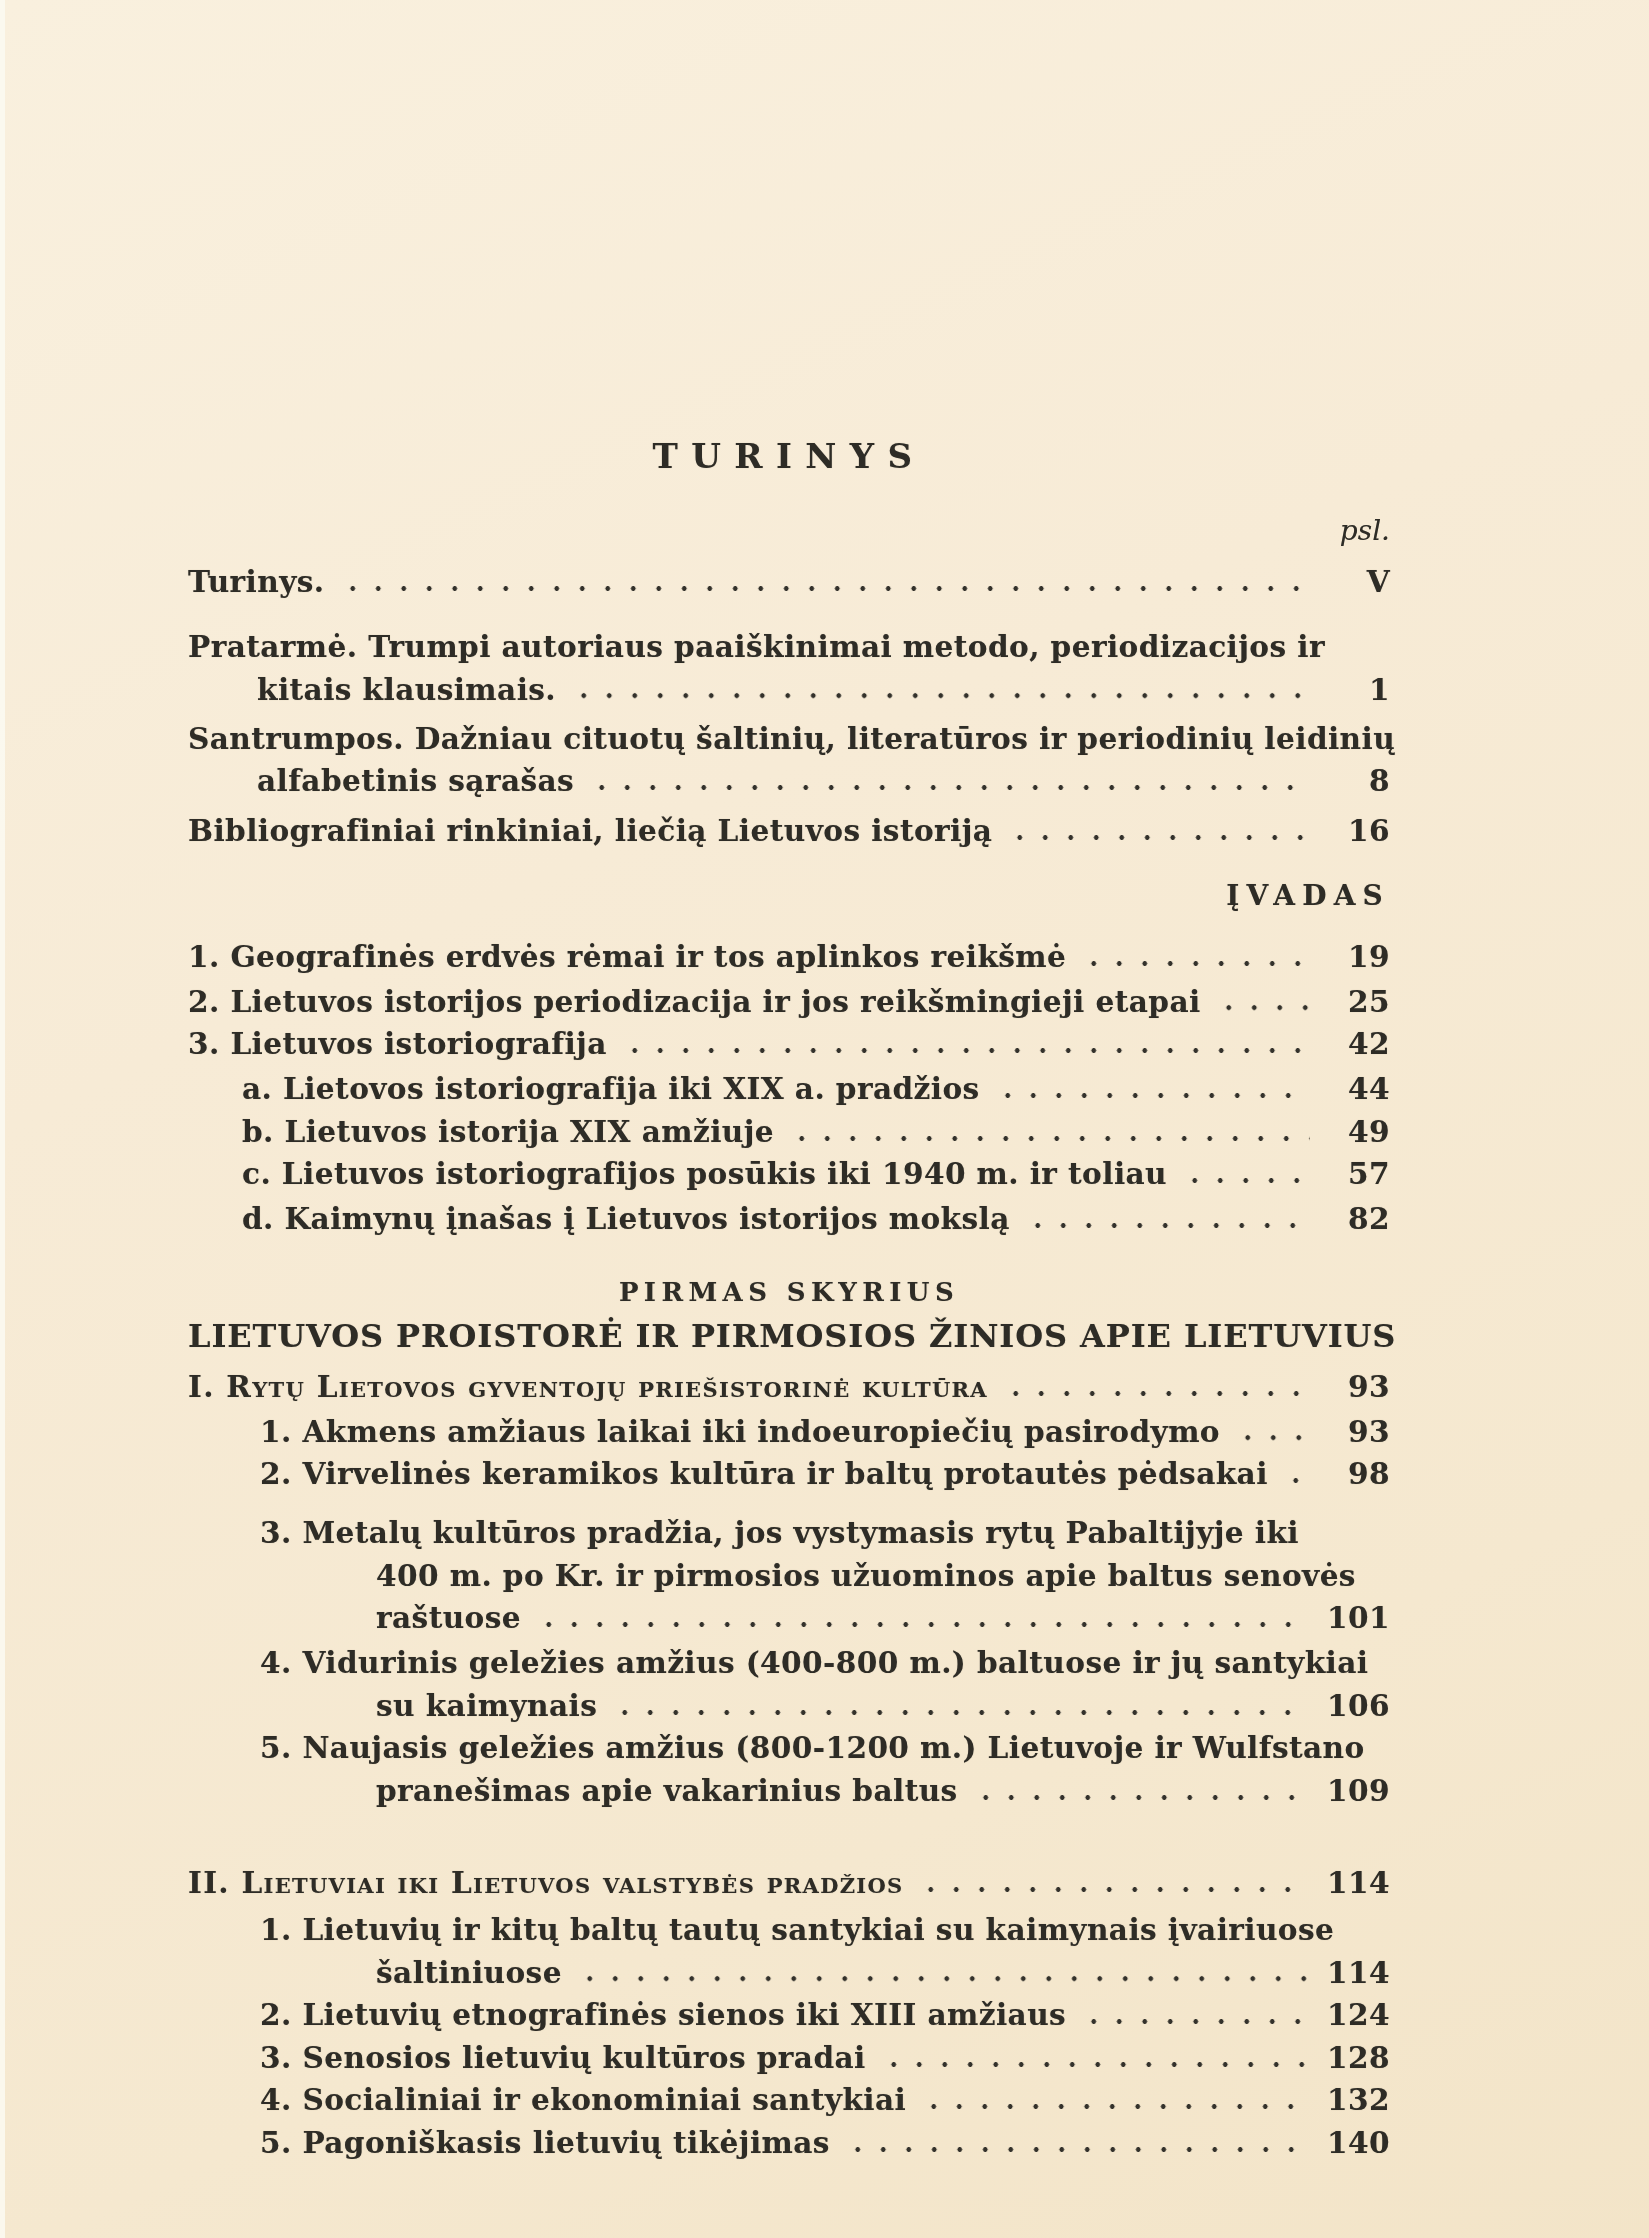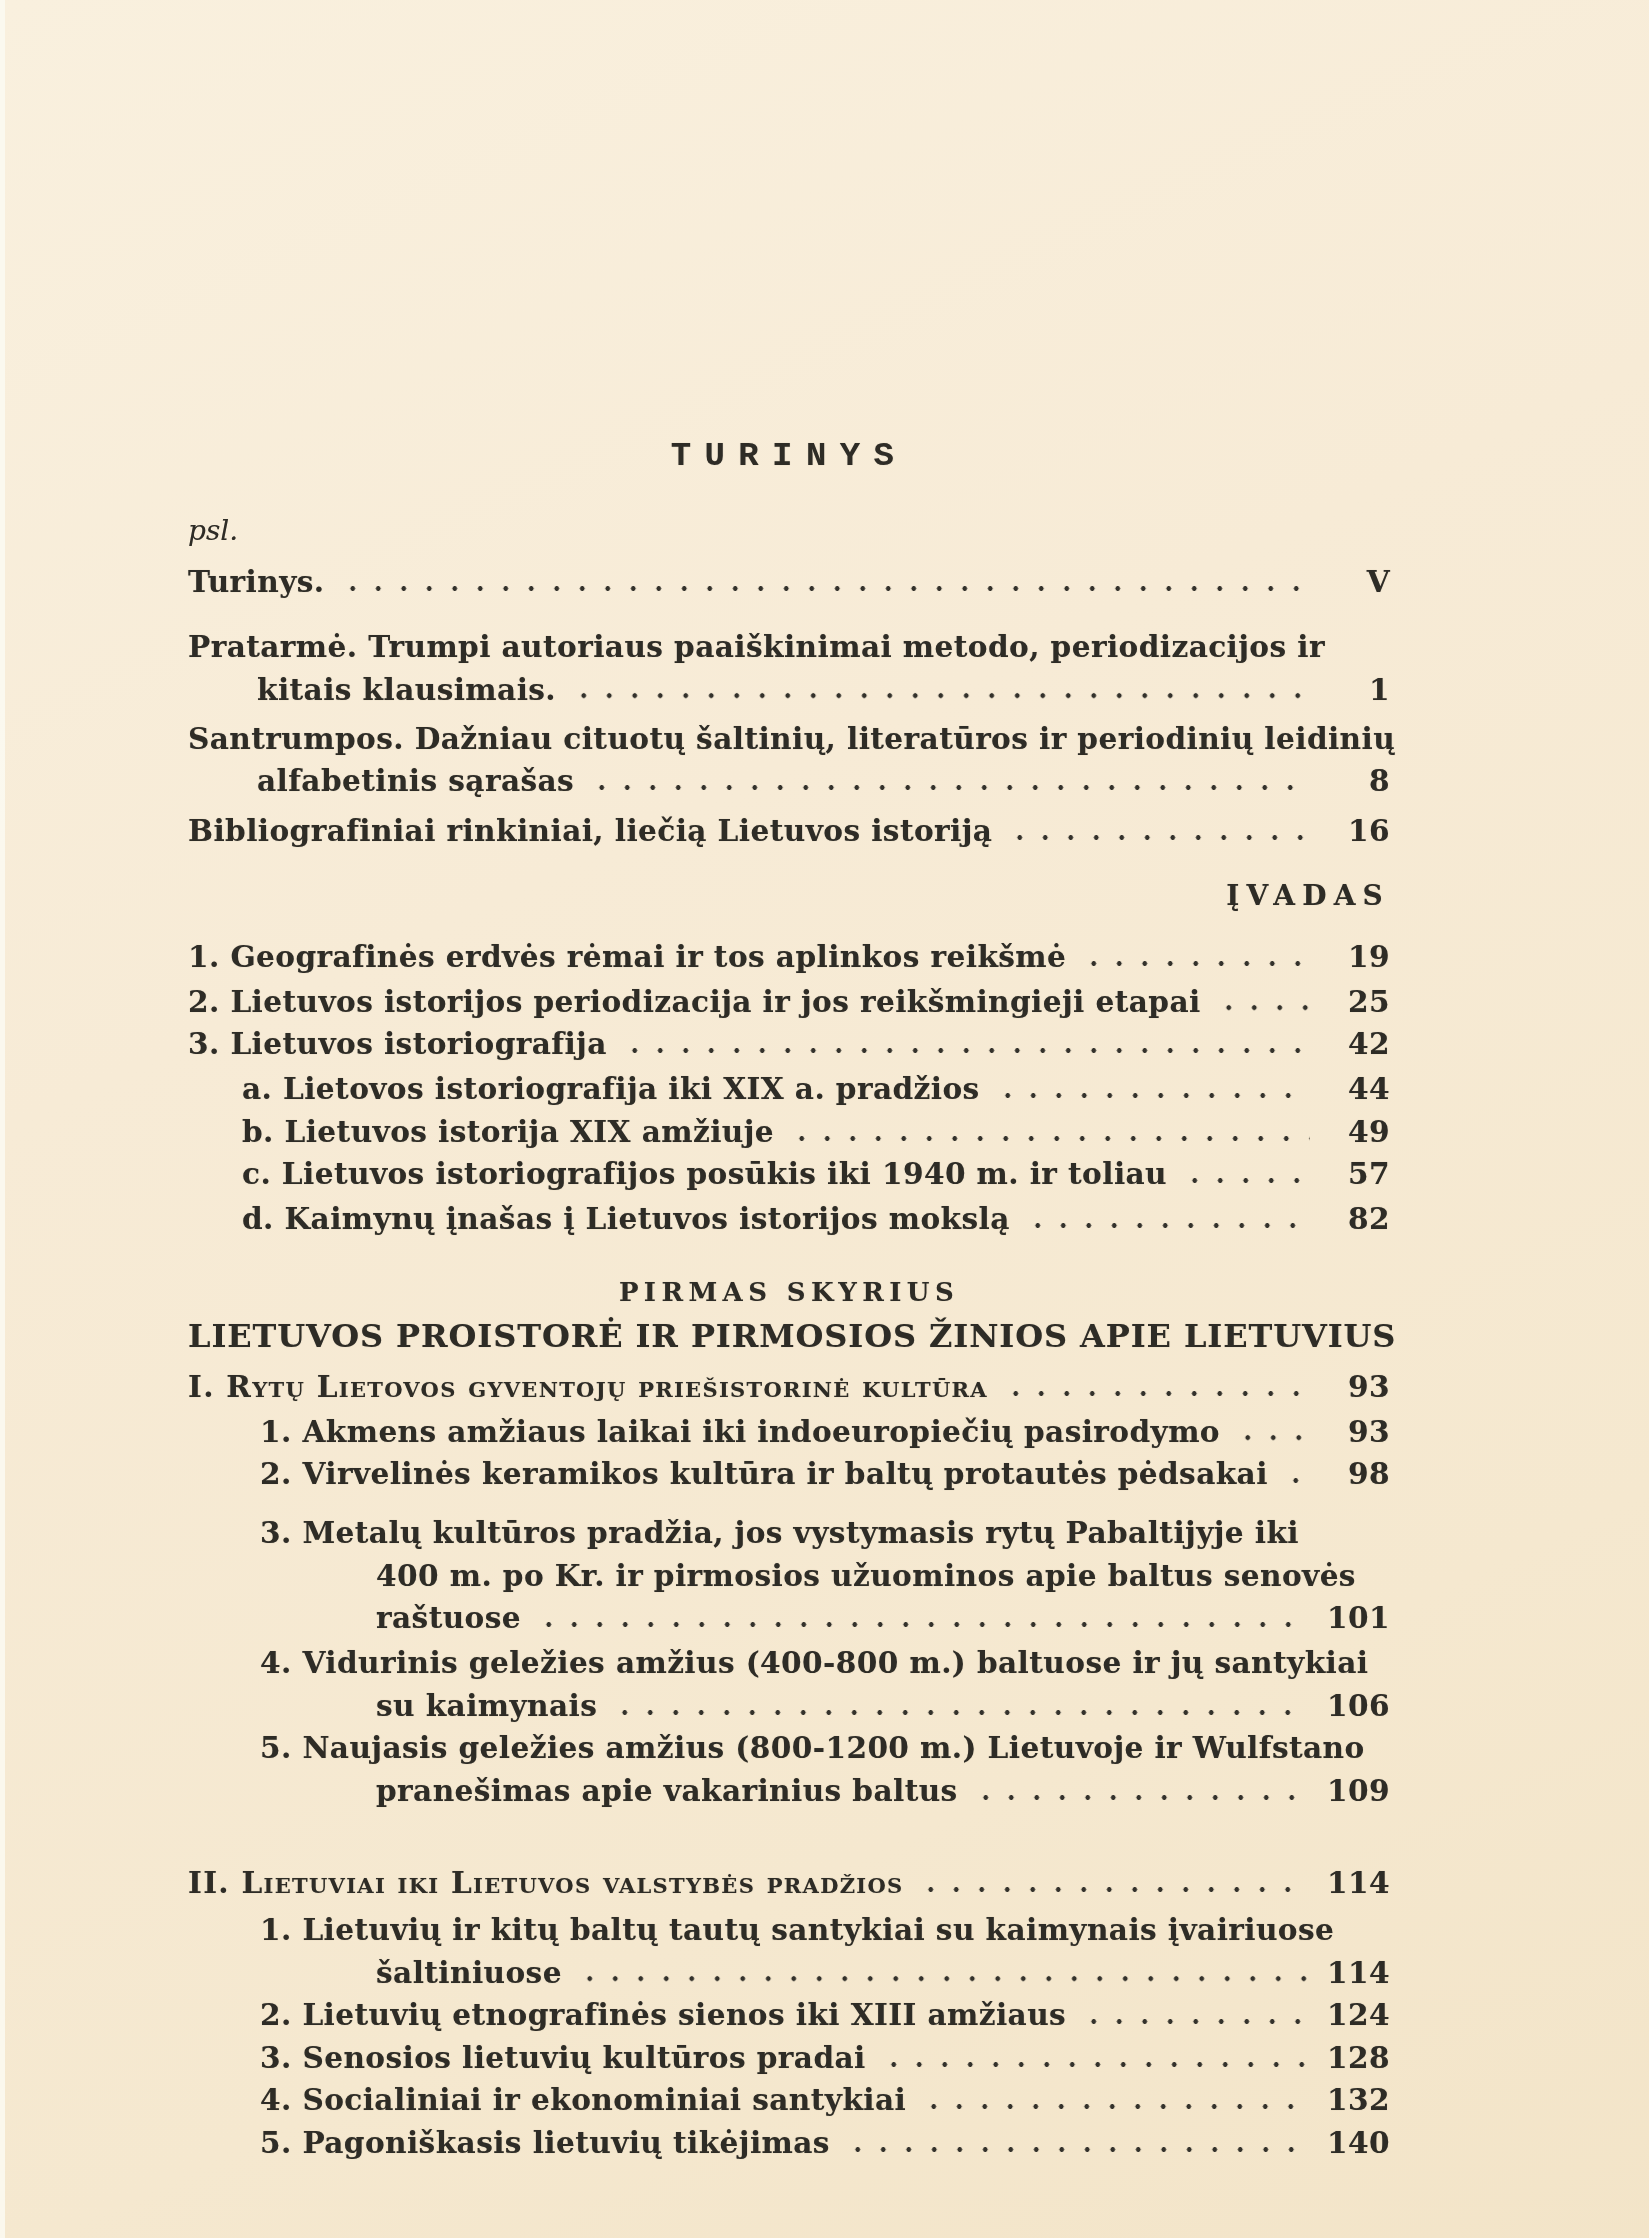--- a/index.html
+++ b/index.html
@@ -33,24 +33,24 @@
     top: 437px;
     width: 1202px;
   }
   .title {
     margin: 0;
     font-size: 34px;
     line-height: 39px;
     letter-spacing: 13.4px;
     text-align: center;
     white-space: nowrap;
-    font-family: Liberation Mono, monospace;
   }
   .psl-row {
     margin-top: 39px;
+    text-align: right;
     font-size: 28px;
     line-height: 32px;
   }
   .psl {
     font-style: italic;
     font-weight: 400;
     text-shadow: 0 0 0.4px rgba(46,44,38,0.35);
   }
   .entry, .line {
     font-size: 29.6px;

